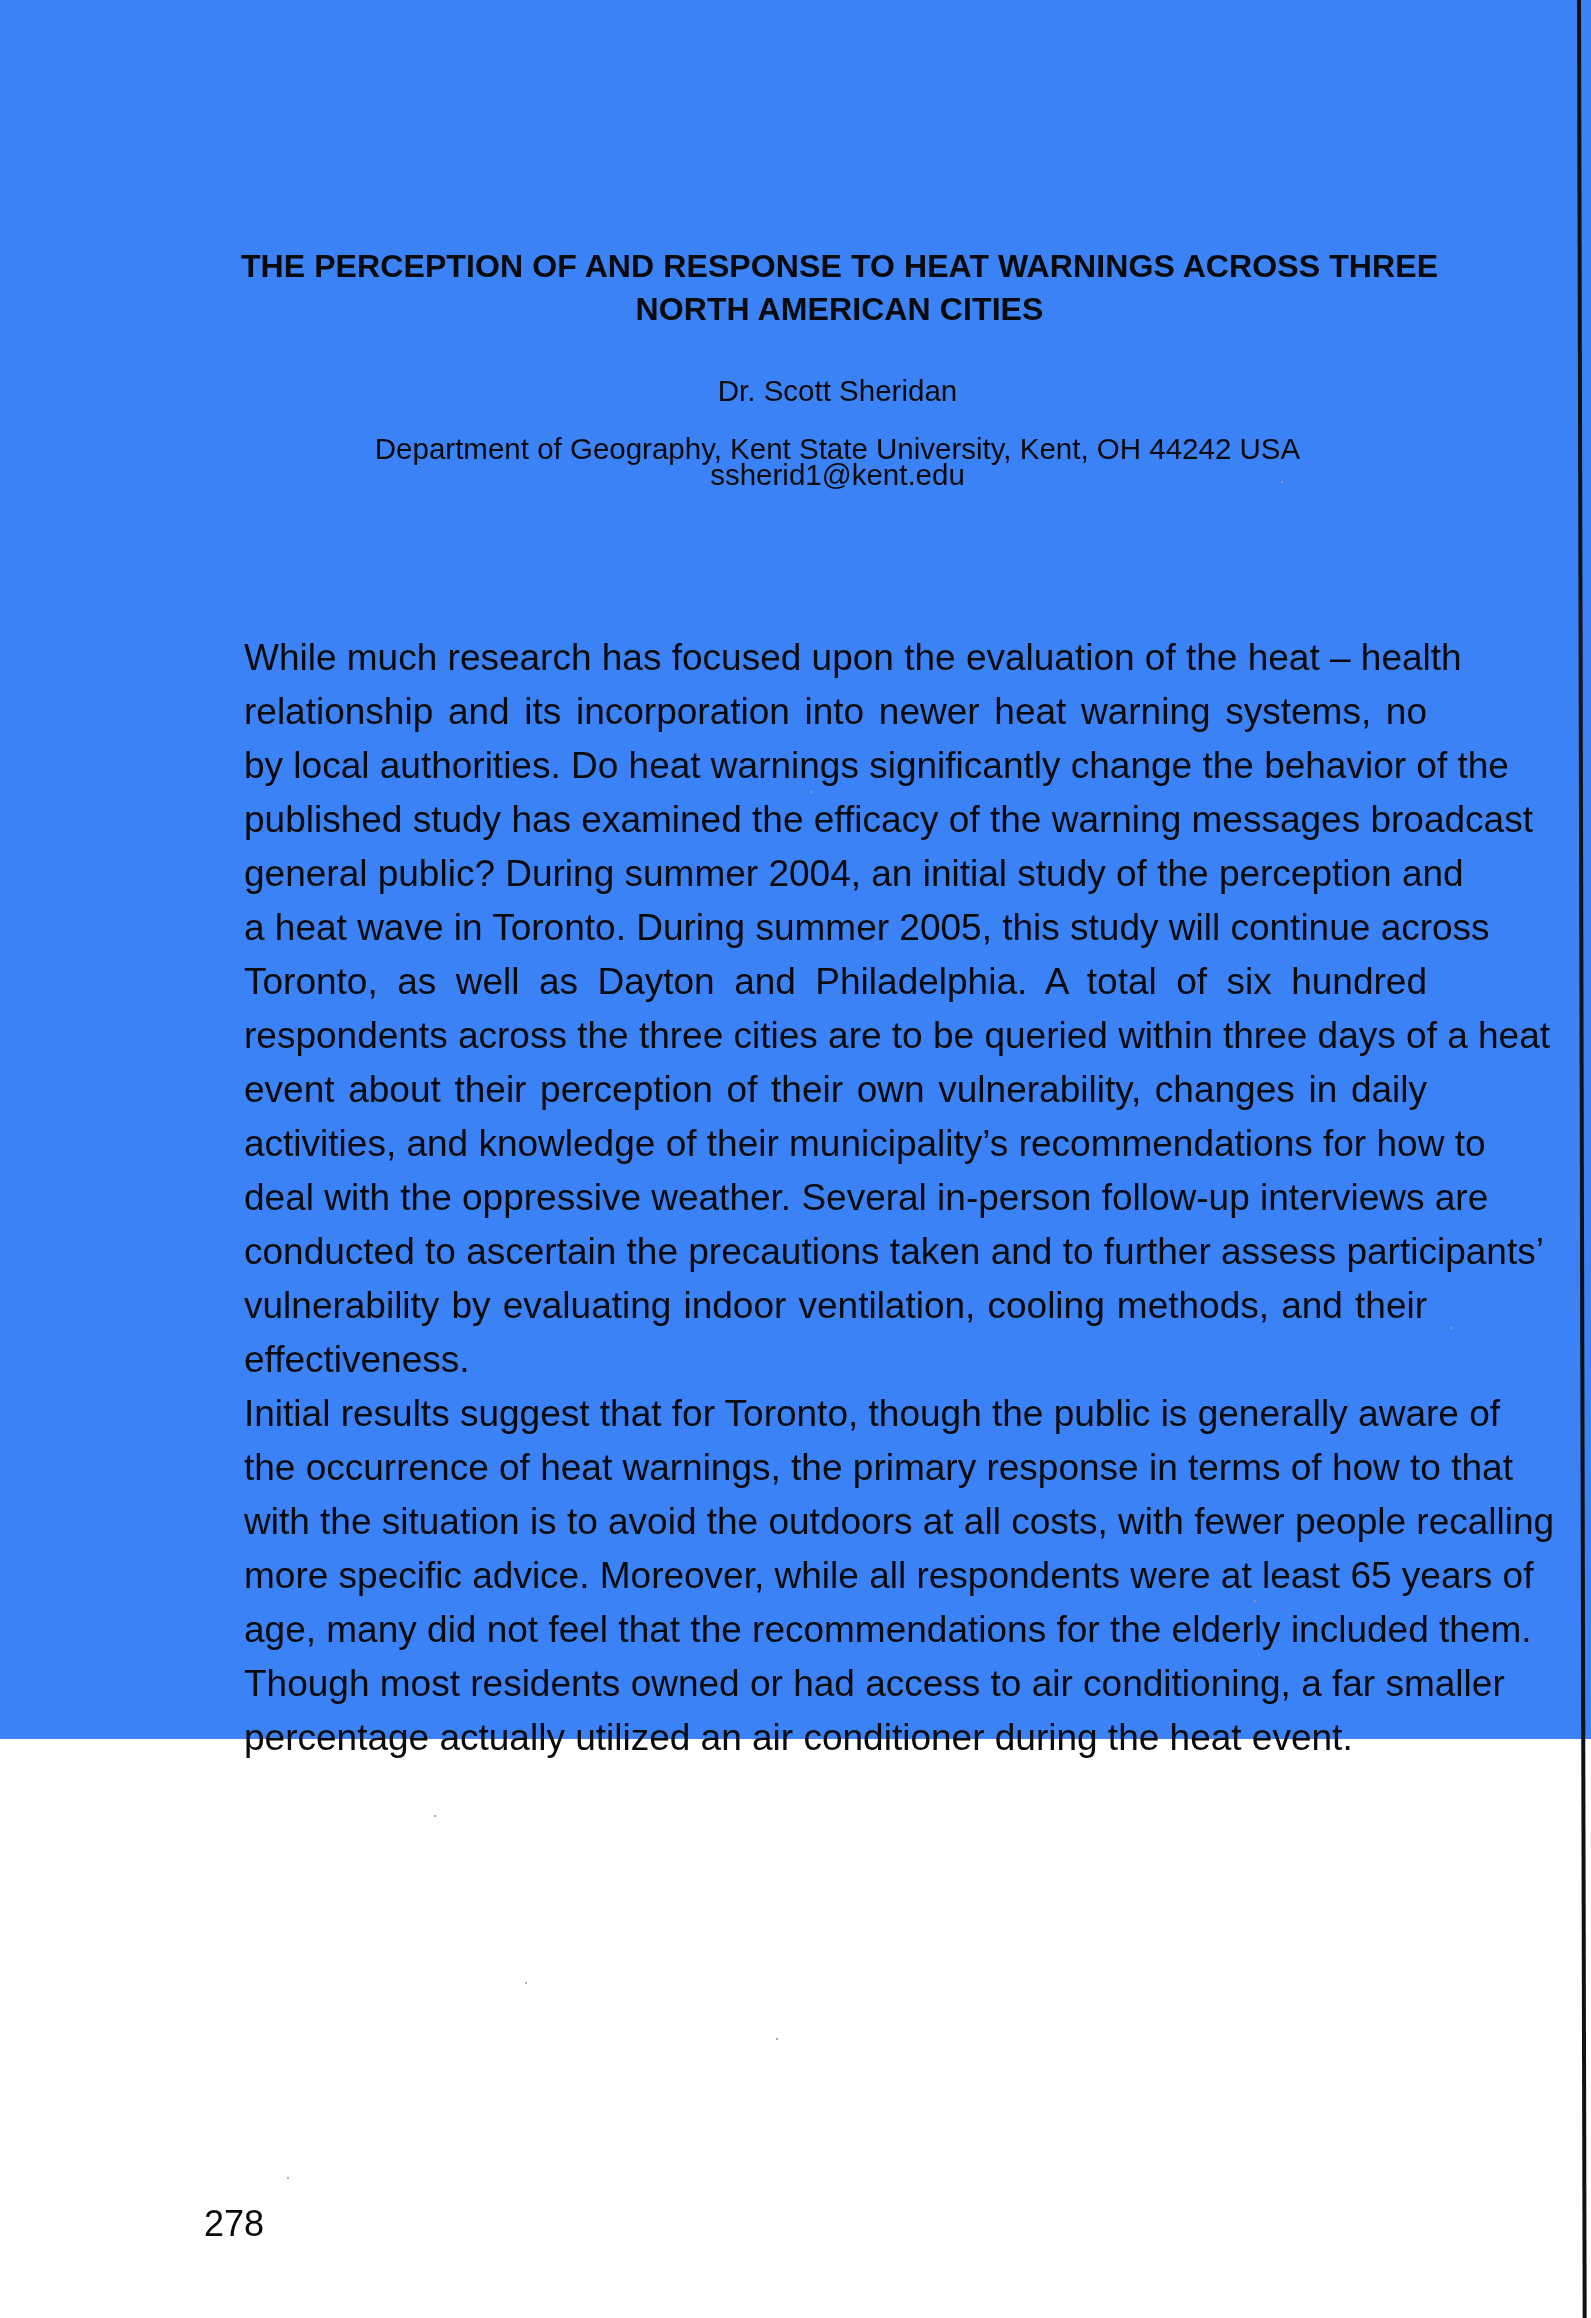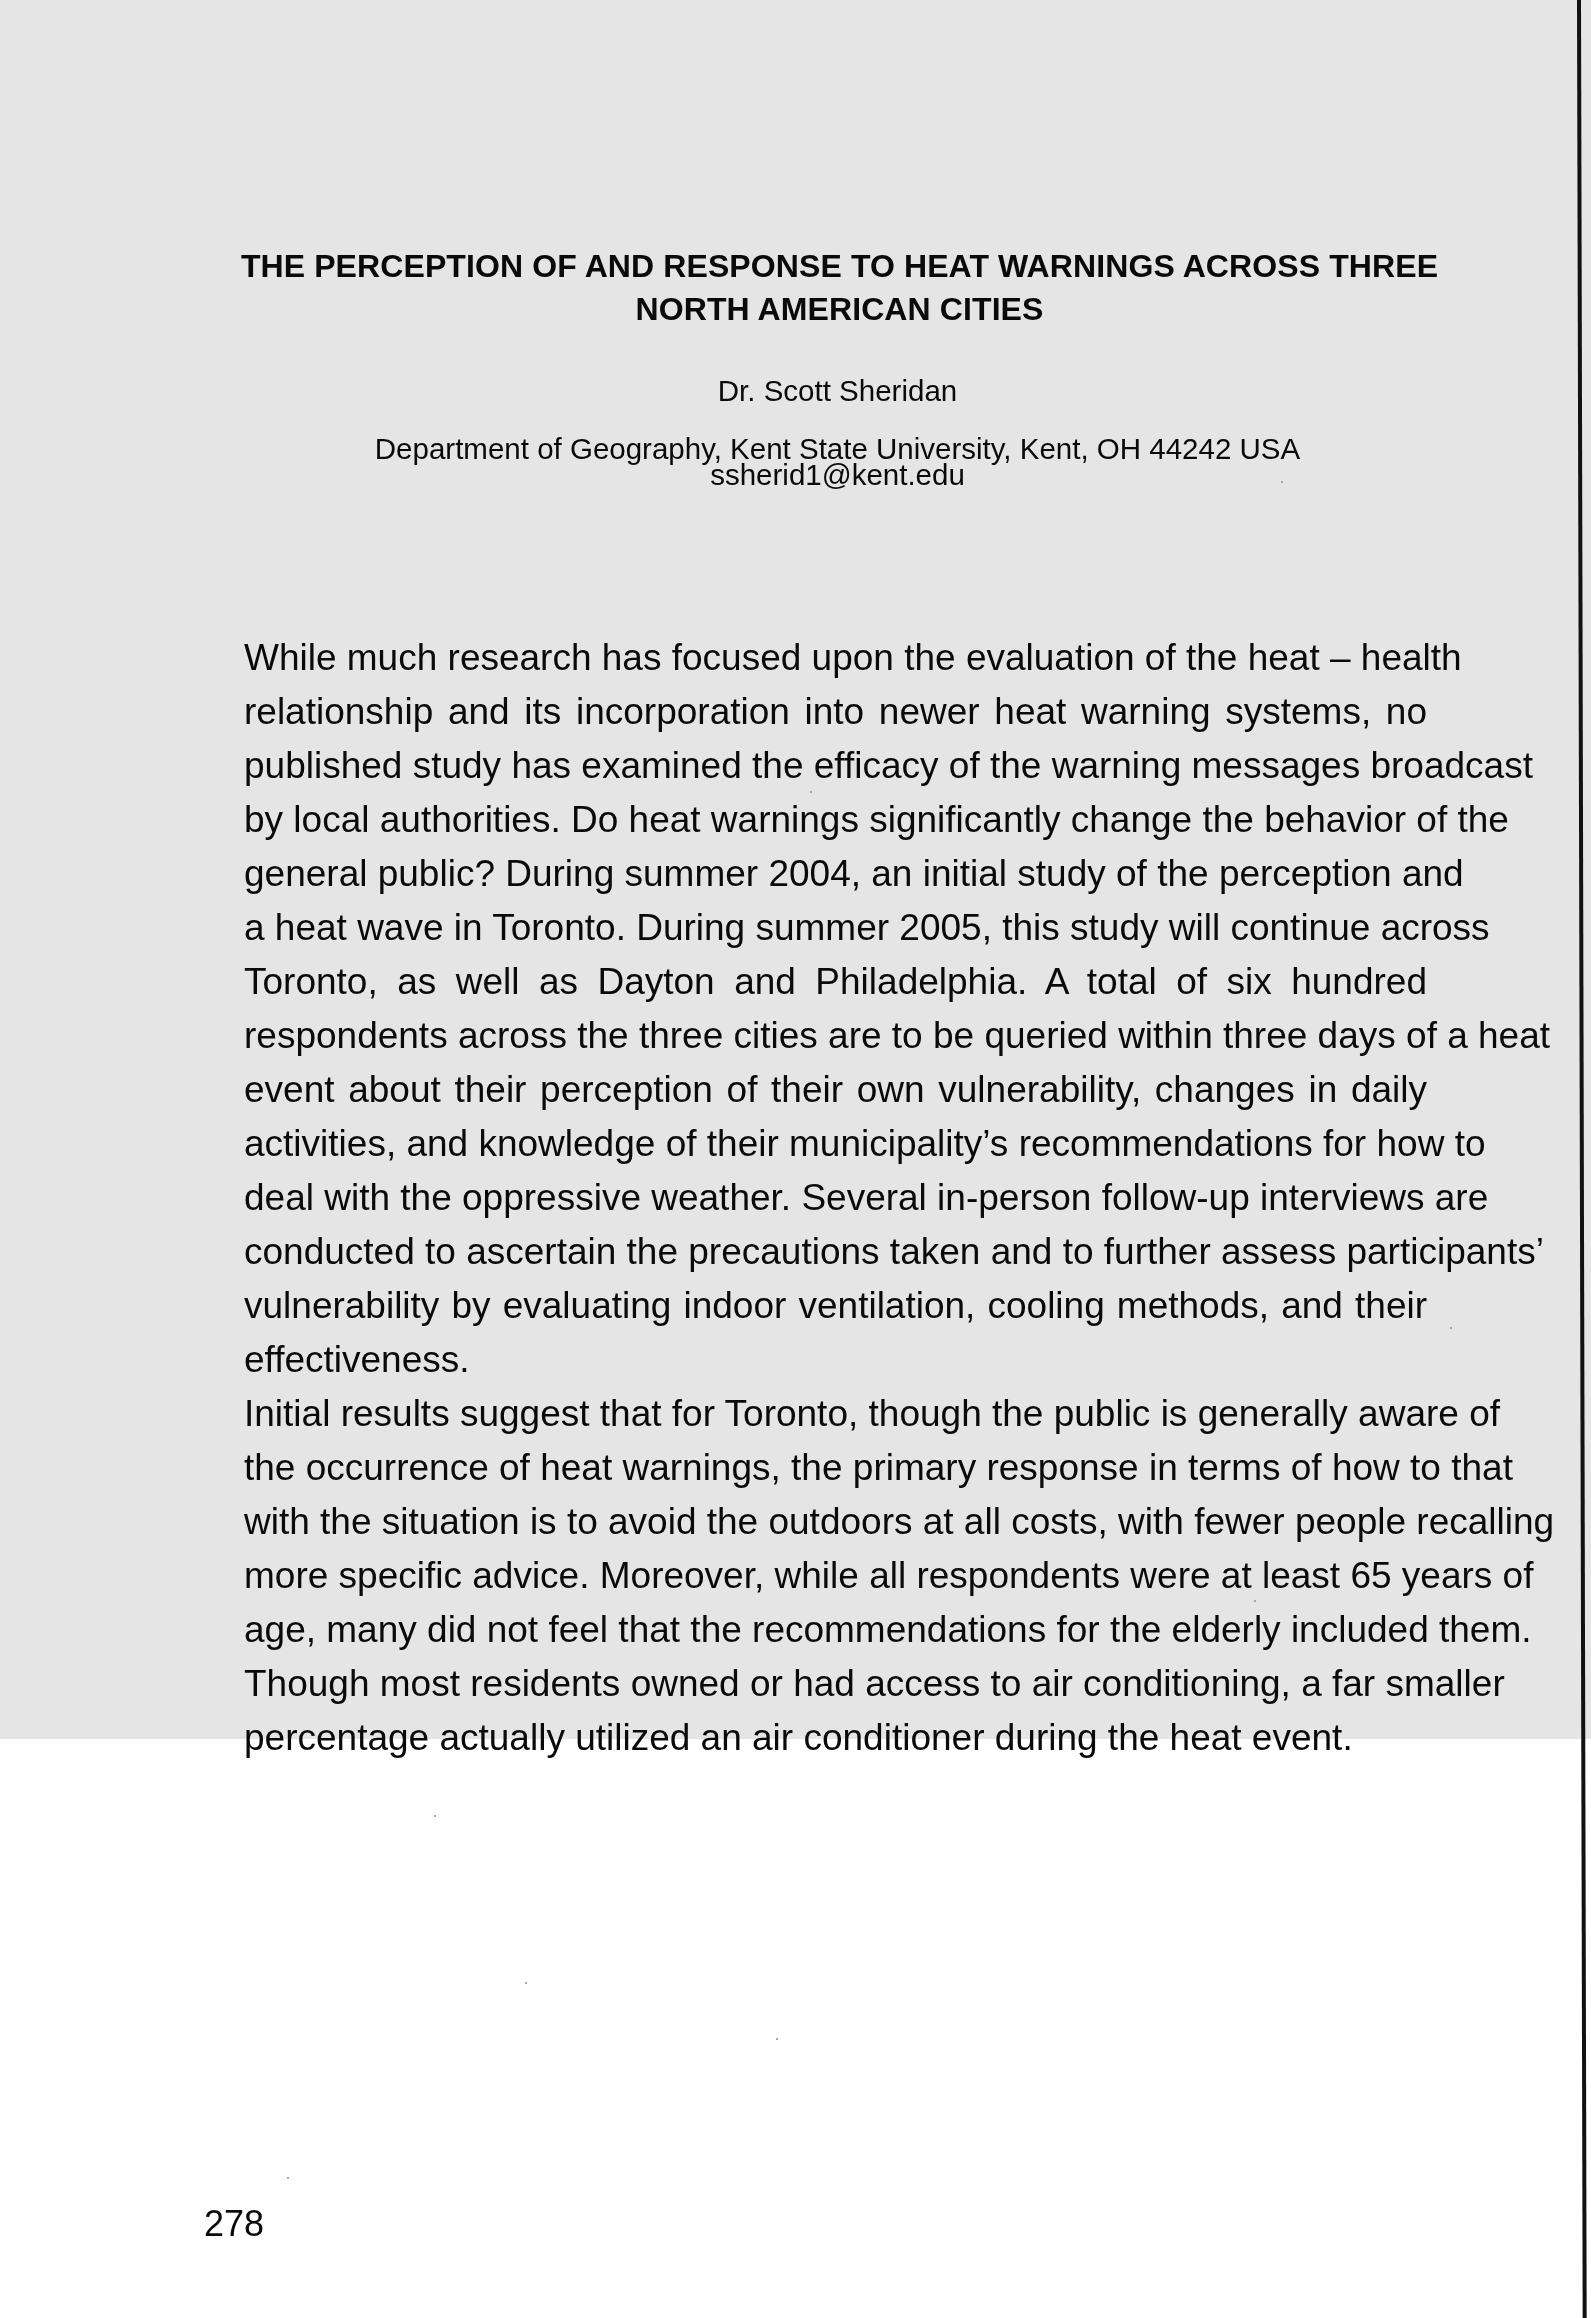--- a/index.html
+++ b/index.html
@@ -13,21 +13,21 @@
     position: relative;
     overflow: hidden;
     font-family: "Liberation Sans", "DejaVu Sans", sans-serif;
     color: #0a0a0a;
   }
   .page {
     position: absolute;
     left: 0; top: 0;
     width: 1592px;
     height: 1739px;
-    background: #e5e5e5;
+    background: #3b82f6;
   }
   .scan-edge {
     position: absolute;
     top: 0;
     left: 1577px;
     width: 4px;
     height: 2319px;
     background: #111111;
     transform-origin: top left;
     transform: skewX(0.14deg);
@@ -105,22 +105,22 @@
   <div class="title-line l2">NORTH AMERICAN CITIES</div>
 
   <div class="author-line name">Dr. Scott Sheridan</div>
   <div class="author-line dept">Department of Geography, Kent State University, Kent, OH 44242 USA</div>
   <div class="author-line email">ssherid1@kent.edu</div>
 
   <div class="body-text">
     <div>
       <span class="line">While much research has focused upon the evaluation of the heat – health</span>
       <span class="line">relationship and its incorporation into newer heat warning systems, no</span>
+      <span class="line">by local authorities.  Do heat warnings significantly change the behavior of the</span>
       <span class="line">published study has examined the efficacy of the warning messages broadcast</span>
-      <span class="line">by local authorities.  Do heat warnings significantly change the behavior of the</span>
       <span class="line">general public?  During summer 2004, an initial study of the perception and</span>
       <span class="line">a heat wave in Toronto.  During summer 2005, this study will continue across</span>
       <span class="line">Toronto, as well as Dayton and Philadelphia.  A total of six hundred</span>
       <span class="line">respondents across the three cities are to be queried within three days of a heat</span>
       <span class="line">event about their perception of their own vulnerability, changes in daily</span>
       <span class="line">activities, and knowledge of their municipality’s recommendations for how to</span>
       <span class="line">deal with the oppressive weather.  Several in-person follow-up interviews are</span>
       <span class="line">conducted to ascertain the precautions taken and to further assess participants’</span>
       <span class="line">vulnerability by evaluating indoor ventilation, cooling methods, and their</span>
       <span class="line last">effectiveness.</span>

